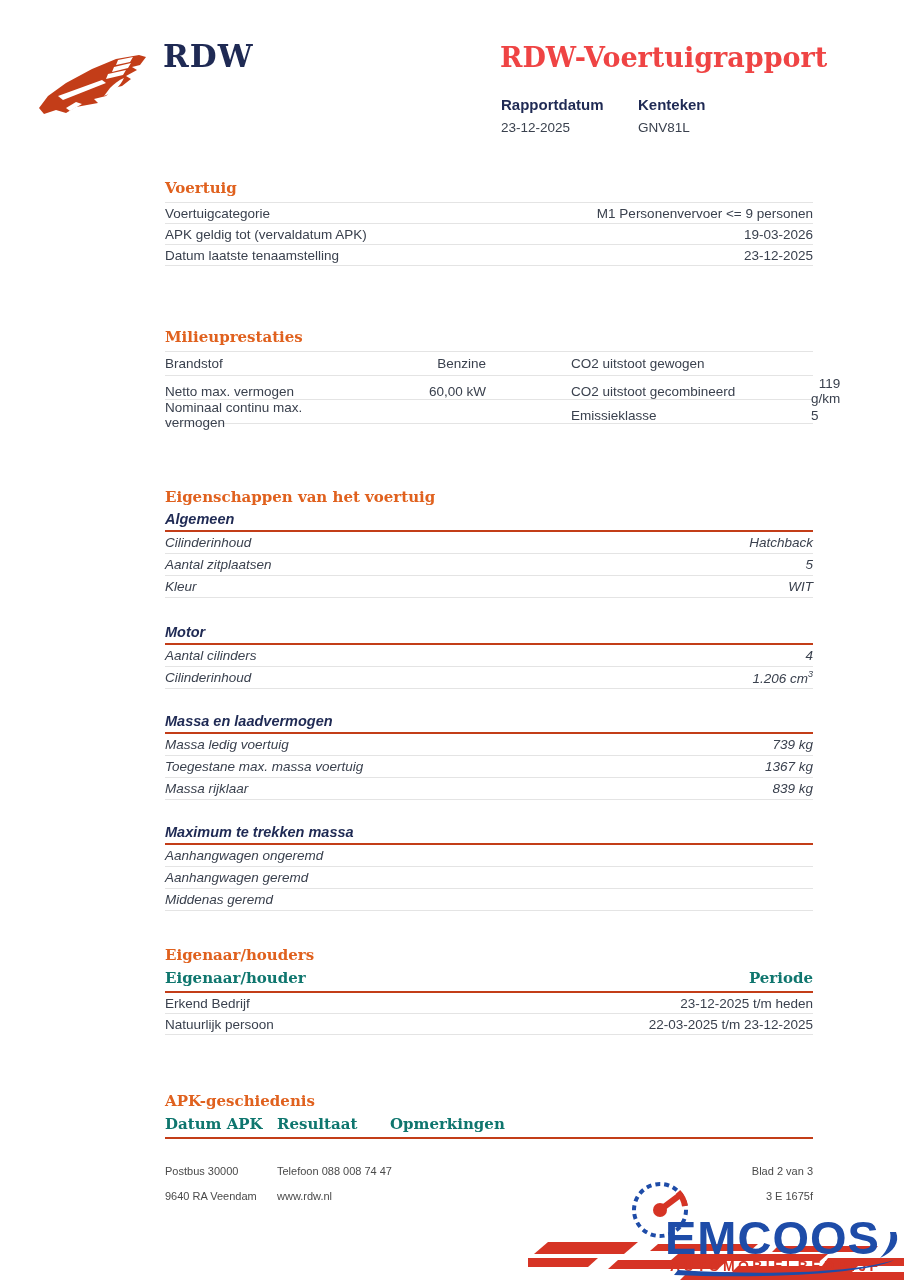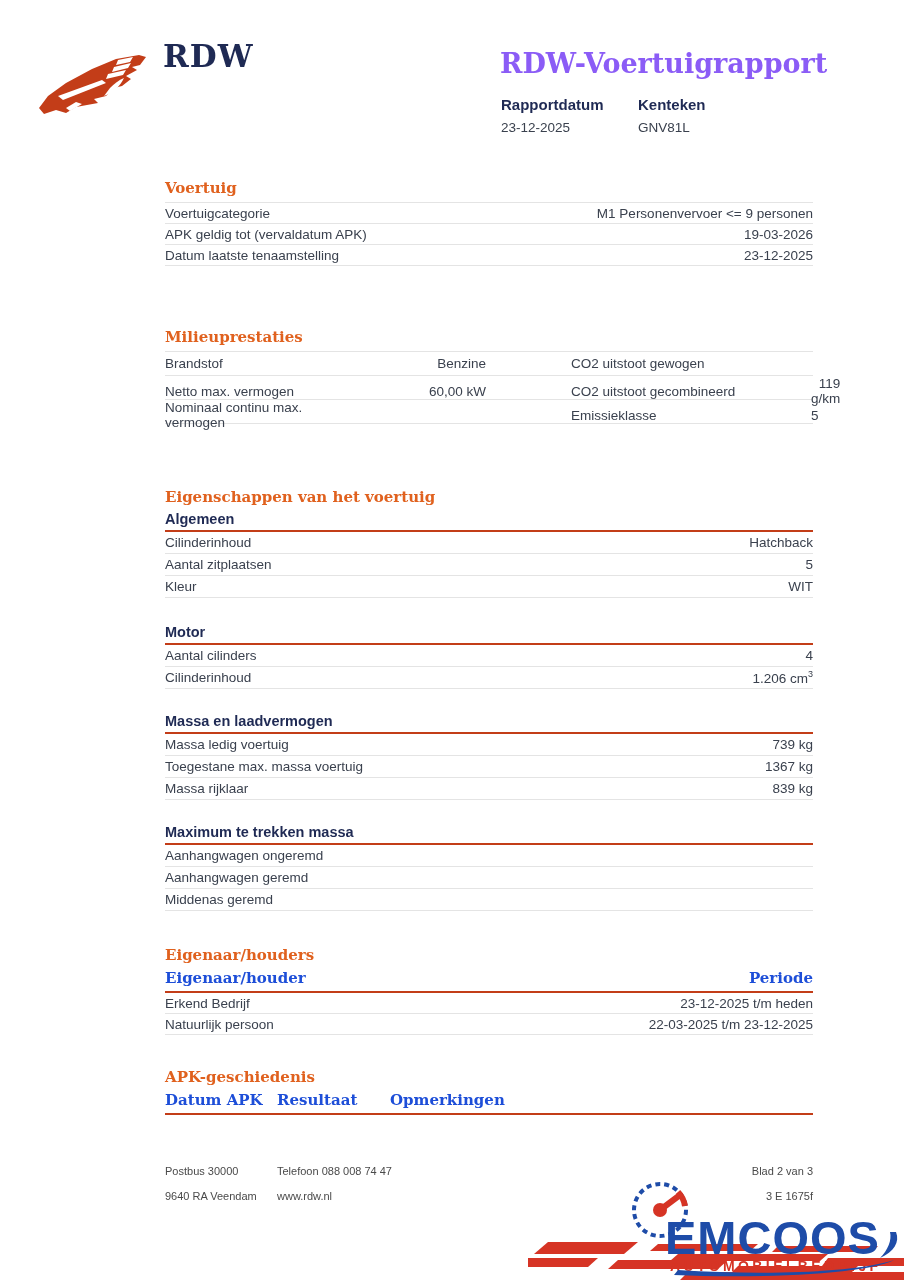--- a/index.html
+++ b/index.html
@@ -12,22 +12,21 @@
   
   .rdw-logo-wing { position:absolute; left:36px; top:52px; width:118px; height:66px; }
   .rdw-logo-text {
     position:absolute; left:163px; top:38px;
     font-family:"DejaVu Serif", serif; font-weight:bold; font-size:31px;
     color:#1f2a54; letter-spacing:1px;
   }
   .doc-title {
     position:absolute; left:500px; top:42px;
     font-family:"DejaVu Serif", serif; font-weight:bold; font-size:27px;
-    color:#8b5cf6;
-    margin-top:6px;
+    color:#ef4444;
   }
   .meta-block { position:absolute; top:96px; }
   .meta-rapportdatum { left:501px; }
   .meta-kenteken { left:638px; }
   .meta-label {
     font-family:Liberation Sans, sans-serif; font-weight:bold; font-size:15px;
     color:#1f2a54;
   }
   .meta-value { font-size:13.5px; margin-top:7px; color:#3a414e; }
 
@@ -65,23 +64,23 @@
   .thead-2col {
     display:flex; justify-content:space-between; align-items:flex-end;
     padding-bottom:4px;
   }
   .thead-3col {
     display:grid; grid-template-columns:112px 113px 1fr;
     align-items:flex-end; padding-bottom:4px;
   }
   .th {
     font-family:"DejaVu Serif", serif; font-weight:bold; font-size:15px;
-    color:#1d4ed8;
-  }
-  .subsection { margin-bottom:16px; }
+    color:#0f766e;
+  }
+  .subsection { margin-bottom:16px;font-style:italic; }
   .sub-gap-1 { margin-top:26px; }
   .sub-gap-2 { margin-top:24px; }
 
   
   .footer {
     position:absolute; left:165px; top:1165px; width:648px;
     font-size:11px; color:#4a4a4a;
   }
   .footer-line {
     display:grid; grid-template-columns:112px 1fr auto; margin-bottom:13px;
@@ -250,21 +249,21 @@
         <span class="lbl">Erkend Bedrijf</span>
         <span class="val">23-12-2025 t/m heden</span>
       </div>
       <div class="row">
         <span class="lbl">Natuurlijk persoon</span>
         <span class="val">22-03-2025 t/m 23-12-2025</span>
       </div>
     </div>
   </div>
 
-  <div class="section" style="top:1068px">
+  <div class="section" style="top:1092px">
     <div class="sec-heading">APK-geschiedenis</div>
     <div class="thead-3col">
       <span class="th">Datum APK</span>
       <span class="th">Resultaat</span>
       <span class="th">Opmerkingen</span>
     </div>
     <div class="orange-rule"></div>
   </div>
 
   <div class="footer">

